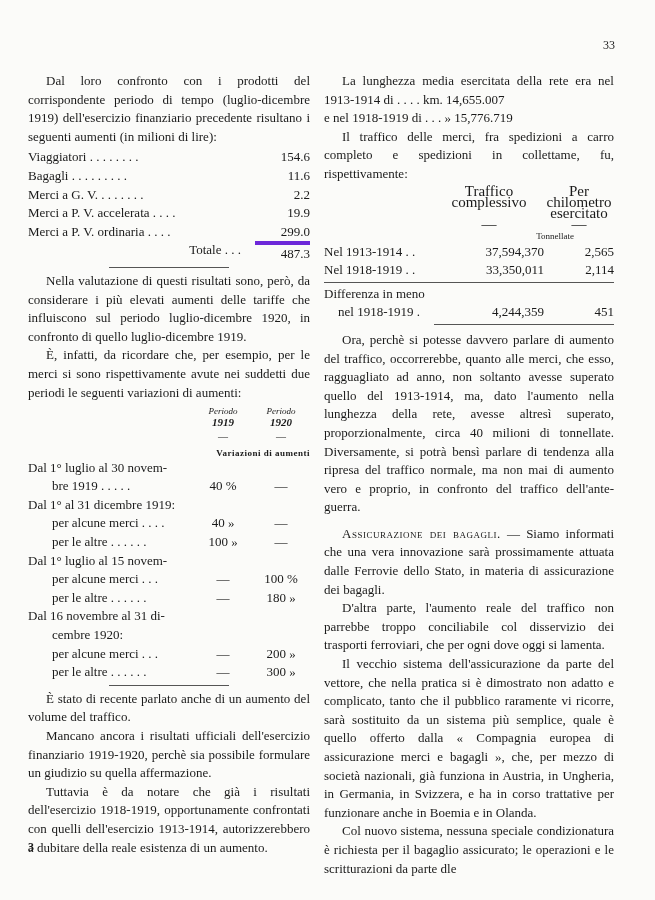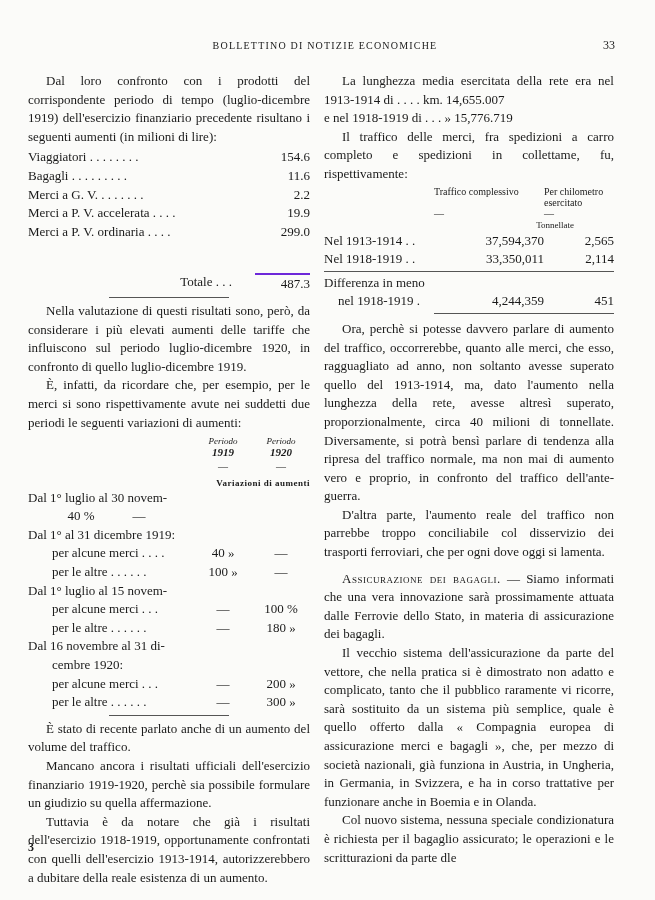--- a/index.html
+++ b/index.html
@@ -14,49 +14,48 @@
   }
   .header .pn { position:absolute; right:15px; top:-2px; font-size:12px; letter-spacing:0; }
   .col { position:absolute; top:72px; width:282px; font-size:13px; line-height:18.6px; }
   .col.left { left:28px; }
   .col.right { left:324px; width:290px; }
   .p { text-indent:18px; text-align:justify; margin:0; }
   .p.noind { text-indent:0; }
   .row { display:flex; justify-content:space-between; white-space:nowrap; }
   .row .l { flex:1; overflow:hidden; }
   .row .v { min-width:55px; text-align:right; }
-  .total { display:flex; justify-content:flex-end; gap:23px;margin-top:32px; }
-  .total .v { border-top:2px solid #6d28d9; min-width:55px; text-align:right; }
+  .total { display:flex; justify-content:flex-end; gap:14px; }
+  .total .v { border-top:4px solid #6d28d9; min-width:55px; text-align:right; }
   .hr-small { width:120px; margin:3px auto 4px; border-top:1px solid #555; }
   .colhead { display:flex; justify-content:flex-end; font-size:9px; line-height:11px; text-align:center;font-style:italic; }
   .colhead div { width:58px; }
   .colhead b { font-size:11px; display:block; }
   .dash { display:flex; justify-content:flex-end; font-size:10px; }
   .dash div { width:58px; text-align:center; }
   .var { display:flex; }
   .var .l { flex:1; white-space:nowrap; }
   .var .c { width:58px; text-align:center; }
   .sub { padding-left:24px; }
   .sc { font-variant:small-caps; letter-spacing:0.5px; }
   .foot { position:absolute; left:28px; top:840px; font-size:12px; font-weight:bold; }
   .tt-row { display:flex; }
   .tt-row .l { flex:1; white-space:nowrap; }
   .tt-row .a { width:110px; text-align:right; }
   .tt-row .b { width:70px; text-align:right; }
-  .tt-head { display:flex; font-size:10px; line-height:11px; }
+  .tt-head { display:flex; font-size:15px; line-height:11px; text-align:center; }
   .tt-head .l { flex:1; }
   .tt-head .a { width:110px; }
   .tt-head .b { width:70px; }
   .rule { border-top:1px solid #555; margin:2px 0; }
 </style>
 </head>
 <body>
 
 <div class="header">
-  <span>BOLLETTINO DI NOTIZIE ECONOMICHE</span>
   <span class="pn">33</span>
 </div>
 
 <div class="col left">
   <p class="p">Dal loro confronto con i prodotti del corrispondente periodo di tempo (luglio-dicembre 1919) dell'esercizio finanziario precedente risultano i seguenti aumenti (in milioni di lire):</p>
 
   <div style="margin-top:2px;">
     <div class="row">
         <span class="l">Viaggiatori . . . . . . . .</span>
         <span class="v">154.6</span>
@@ -96,20 +95,21 @@
         <div>—</div>
         <div>—</div>
       </div>
     <div style="text-align:right;font-size:9px;line-height:12px;letter-spacing:0.5px;font-weight:bold;">Variazioni di aumenti</div>
     <div class="var">
         <span class="l">Dal 1° luglio al 30 novem-</span>
         <span class="c"></span>
         <span class="c"></span>
       </div>
     <div class="var sub">
+        <span class="l">bre 1919 . . . . .</span>
         <span class="c">40 %</span>
         <span class="c">—</span>
       </div>
     <div class="var">
         <span class="l">Dal 1° al 31 dicembre 1919:</span>
         <span class="c"></span>
         <span class="c"></span>
       </div>
     <div class="var sub">
         <span class="l">per alcune merci . . . .</span>
@@ -199,17 +199,17 @@
       </div>
     <div class="tt-row">
         <span class="l" style="padding-left:14px;">nel 1918-1919 .</span>
         <span class="a">4,244,359</span>
         <span class="b">451</span>
       </div>
     <div class="rule" style="margin-left:110px;"></div>
   </div>
 
   <p class="p" style="margin-top:6px;">Ora, perchè si potesse davvero parlare di aumento del traffico, occorrerebbe, quanto alle merci, che esso, ragguagliato ad anno, non soltanto avesse superato quello del 1913-1914, ma, dato l'aumento nella lunghezza della rete, avesse altresì superato, proporzionalmente, circa 40 milioni di tonnellate. Diversamente, si potrà bensì parlare di tendenza alla ripresa del traffico normale, ma non mai di aumento vero e proprio, in confronto del traffico dell'ante-guerra.</p>
+  <p class="p" style="margin-top:8px;"><span class="sc">Assicurazione dei bagagli.</span><span> — Siamo informati che una vera innovazione sarà prossimamente attuata dalle Ferrovie dello Stato, in materia di assicurazione dei bagagli.</span></p>
   <p class="p">D'altra parte, l'aumento reale del traffico non parrebbe troppo conciliabile col disservizio dei trasporti ferroviari, che per ogni dove oggi si lamenta.</p>
-  <p class="p" style="margin-top:8px;"><span class="sc">Assicurazione dei bagagli.</span><span> — Siamo informati che una vera innovazione sarà prossimamente attuata dalle Ferrovie dello Stato, in materia di assicurazione dei bagagli.</span></p>
   <p class="p">Il vecchio sistema dell'assicurazione da parte del vettore, che nella pratica si è dimostrato non adatto e complicato, tanto che il pubblico raramente vi ricorre, sarà sostituito da un sistema più semplice, quale è quello offerto dalla « Compagnia europea di assicurazione merci e bagagli », che, per mezzo di società nazionali, già funziona in Austria, in Ungheria, in Germania, in Svizzera, e ha in corso trattative per funzionare anche in Boemia e in Olanda.</p>
   <p class="p">Col nuovo sistema, nessuna speciale condizionatura è richiesta per il bagaglio assicurato; le operazioni e le scritturazioni da parte dle</p>
 </div>
 
 </body></html>

